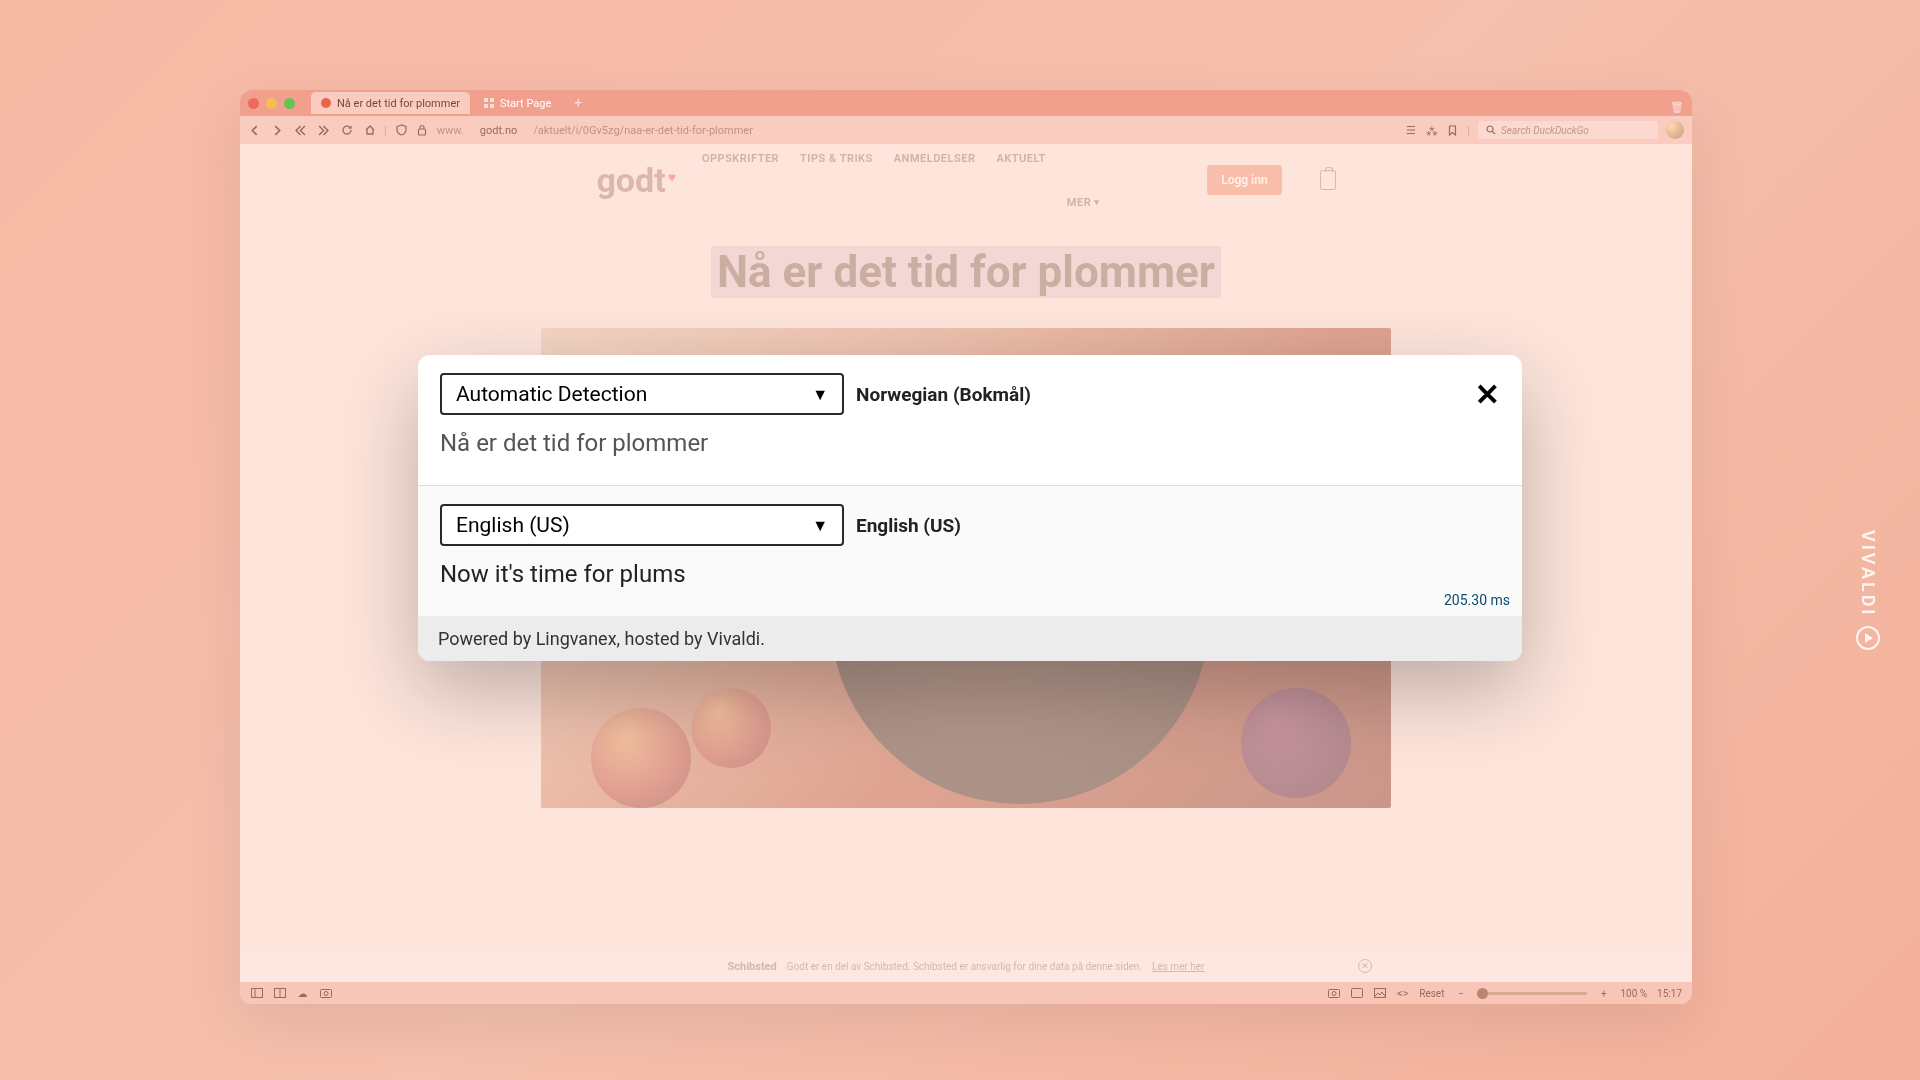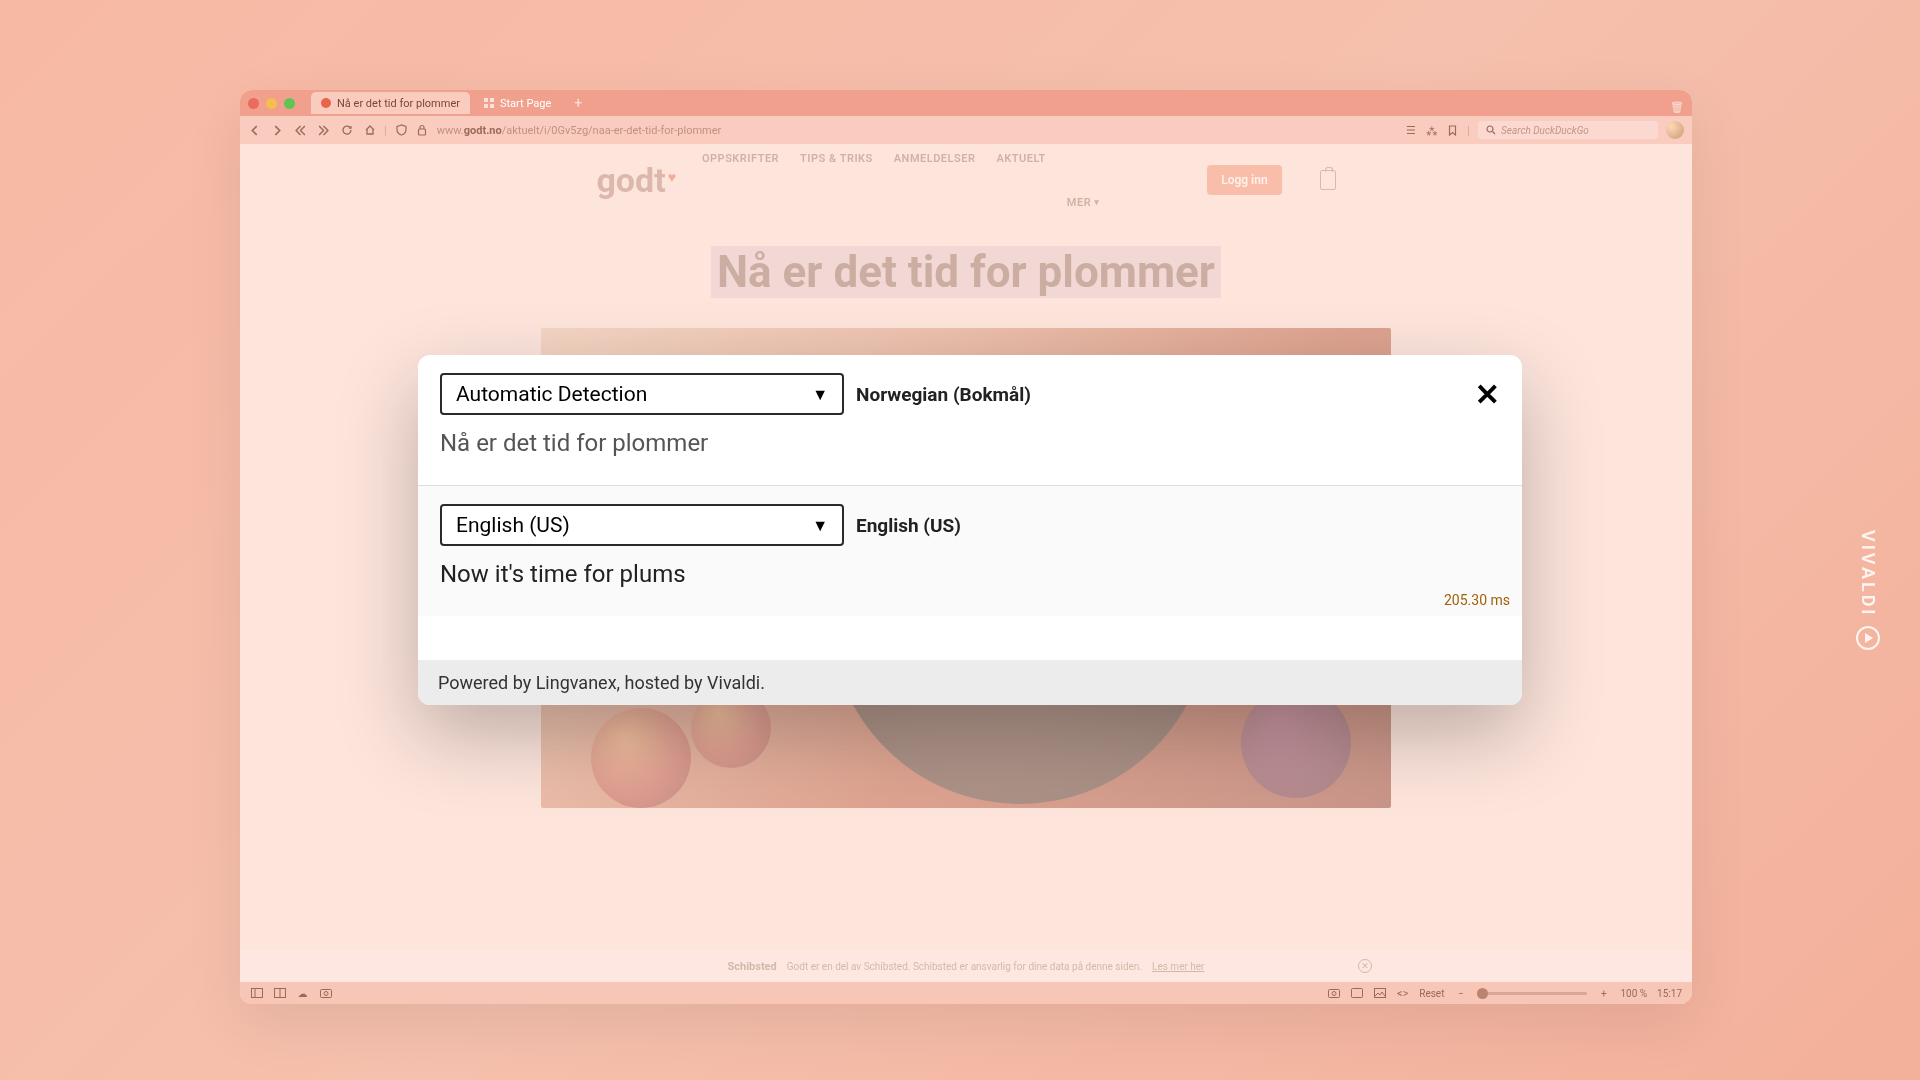--- a/index.html
+++ b/index.html
@@ -27,21 +27,21 @@
 .tab.active .tab-favicon { background:#e8654a; opacity:1; }
 .tab-grid { width:10px; height:10px; display:inline-block; background:linear-gradient(#fff 0 0) 0 0/4px 4px no-repeat,linear-gradient(#fff 0 0) 6px 0/4px 4px no-repeat,linear-gradient(#fff 0 0) 0 6px/4px 4px no-repeat,linear-gradient(#fff 0 0) 6px 6px/4px 4px no-repeat; opacity:0.7; }
 .newtab { width:14px; height:14px; color:#fff; font-size:14px; line-height:14px; text-align:center; margin-left:6px; opacity:0.7; }
 .tab-trash { margin-left:auto; width:14px; height:14px; color:#fff; position:relative; opacity:0.7; }
 .tab-trash::before { content:"🗑"; font-size:11px; color:#fff; }
 
 
 .addrbar { height:28px; background:#faccc0; display:flex; align-items:center; padding:0 8px; gap:8px; font-size:11px; color:#9b6a59; }
 .navbtns { display:flex; gap:10px; }
 .ico { width:13px; height:13px; display:inline-flex; align-items:center; justify-content:center; color:#9b6a59; cursor:pointer; }
-.addr-url { flex:1; display:flex; align-items:center; gap:0; }
+.addr-url { flex:1; display:flex; align-items:center; gap:16px; }
 .addr-url span.proto { opacity:0.6; }
 .rightcluster { display:flex; align-items:center; gap:8px; }
 .searchbox { background:rgba(255,255,255,0.25); border-radius:3px; height:18px; display:flex; align-items:center; padding:0 6px; width:180px; gap:4px;font-style:italic; }
 .avatar { width:18px; height:18px; border-radius:50%; background:radial-gradient(circle at 30% 30%,#ffd9b3,#c89878); }
 
 
 .page { position:absolute; inset:54px 0 22px 0; background:#fbe6de; overflow:hidden; }
 .overlay-fade { position:absolute; inset:0; background:rgba(255,228,218,0.55); pointer-events:none; }
 
 .header { height:60px; display:flex; align-items:center; justify-content:center; gap:28px; margin-top:6px; }
@@ -80,22 +80,22 @@
 .popup { position:absolute; left:418px; top:355px; width:1104px; background:#fff; border-radius:12px; box-shadow:0 30px 80px rgba(0,0,0,0.25); overflow:hidden; z-index:20; }
 .popup-section { padding:18px 22px 28px; }
 .popup-row { display:flex; align-items:center; gap:12px; margin-bottom:14px; }
 .lang-select { width:404px; height:42px; border:2px solid #2a2a2a; border-radius:4px; font-size:21px; padding:12px 14px; display:flex; align-items:center; justify-content:space-between; background:#fff; cursor:pointer; }
 .lang-select .chev { font-size:16px; }
 .detected { font-size:19px; font-weight:700; color:#222; }
 .src-text { font-size:24px; color:#555; }
 .tgt-text { font-size:24px; color:#222; }
 .popup hr { border:none; border-top:1px solid #ddd; }
 .popup .section2 { background:#fafafa; position:relative; }
-.timing { position:absolute; right:12px; bottom:8px; font-size:14px; color:#a16207; }
-.footer { padding:12px 20px; font-size:18px; color:#333; background:#ececec;margin-top:44px; }
+.timing { position:absolute; right:12px; bottom:8px; font-size:14px; color:#0c4a6e; }
+.footer { padding:12px 20px; font-size:18px; color:#333; background:#ececec; }
 .close-x { position:absolute; top:22px; right:22px; font-size:30px; font-weight:700; cursor:pointer; color:#000; }
 
 svg { display:block; }
 </style>
 </head>
 <body>
 
 <div class="canvas-fade"></div>
 
 <div class="watermark">
@@ -163,21 +163,21 @@
         </svg>
       </span>
     <span class="ico">
         <svg width="10" height="12" viewBox="0 0 10 12">
           <rect x="1.5" y="5" width="7" height="6" rx="1" stroke="currentColor" fill="none" stroke-width="1.2"></rect>
           <path d="M3 5V3.5a2 2 0 114 0V5" stroke="currentColor" fill="none" stroke-width="1.2"></path>
         </svg>
       </span>
     <div class="addr-url">
       <span class="proto">www.</span>
-        <span style="font-weight:700;">godt.no</span>
+        <span style="font-weight:400;">godt.no</span>
         <span class="proto">/aktuelt/i/0Gv5zg/naa-er-det-tid-for-plommer</span>
     </div>
     <div class="rightcluster">
       <span class="ico">☰</span>
       <span class="ico" style="font-size:10px;">⁂</span>
       <span class="ico">
           <svg width="11" height="11" viewBox="0 0 11 11">
             <path d="M2.5 1h6v9L5.5 7.5 2.5 10z" stroke="currentColor" fill="none" stroke-width="1.2"></path>
           </svg>
         </span>

